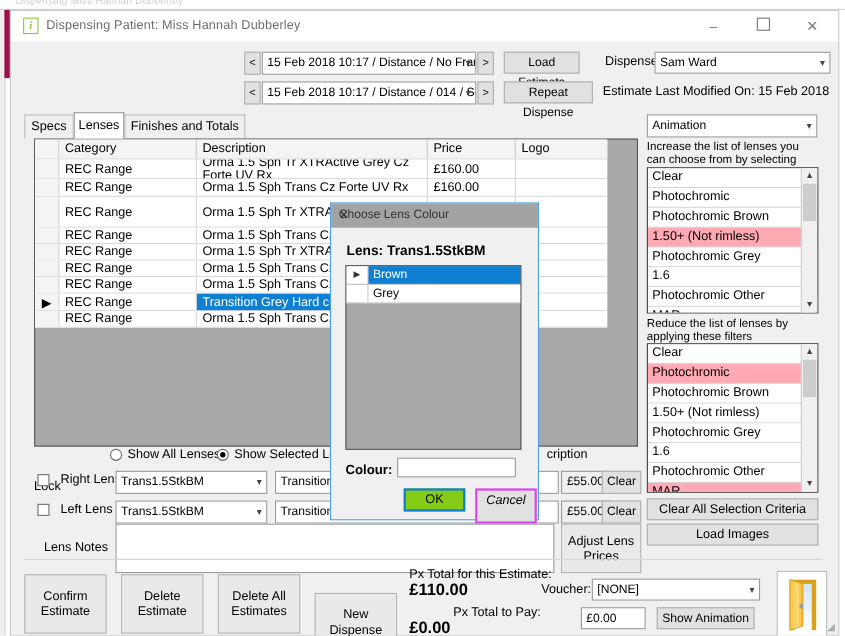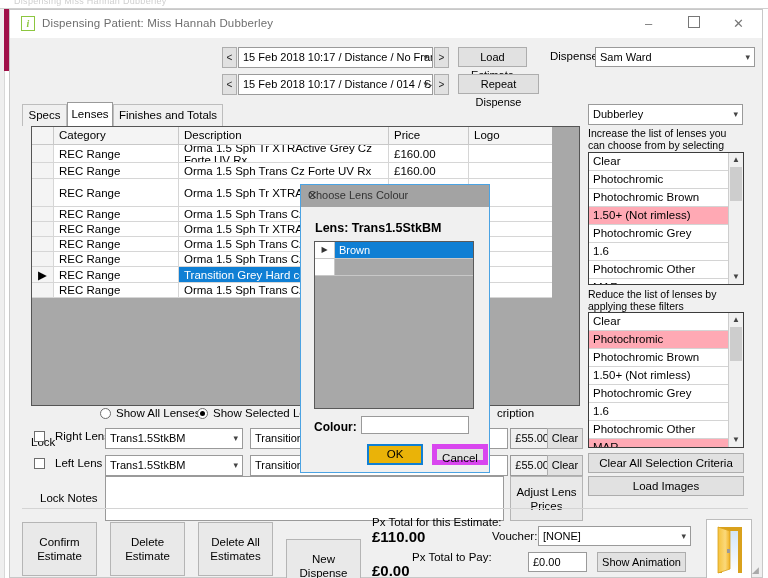--- a/index.html
+++ b/index.html
@@ -214,27 +214,27 @@
                     text-align:center; line-height:16px; font-size:8px; color:#333;}
   .dlg-list .r .v { flex:1; background:#ffffff; line-height:16px; font-size:11px; padding-left:4px; color:#000; }
   .dlg-list .r.sel .v { background:#0f7fd4; color:#ffffff; }
   .dlg-colour-lbl { position:absolute; left:13px; top:235px; font-size:12px; font-weight:bold; color:#000; }
   .dlg-colour-inp {
     position:absolute; left:60px; top:231px; width:108px; height:18px;
     background:#ffffff; border:1px solid #9a9a9a; box-sizing:border-box;
   }
   .dlg-ok {
     position:absolute; left:66px; top:259px; width:56px; height:21px;
-    background:#eab308; border:2px solid #0f7fd4; box-sizing:border-box;
+    background:#84cc16; border:2px solid #0f7fd4; box-sizing:border-box;
     font-size:11.5px; text-align:center; line-height:17px; color:#000;
   }
   .dlg-cancel {
-    position:absolute; left:131px; top:259px; width:56px; height:21px;
-    background:#e1e1e1; border:5px solid #d946ef; box-sizing:border-box;
-    font-size:11.5px; text-align:center; line-height:19px; color:#000;
+    position:absolute; left:131px; top:259px; width:56px; height:32px;
+    background:#e1e1e1; border:2px solid #d946ef; box-sizing:border-box;
+    font-size:11.5px; text-align:center; line-height:19px; color:#000;font-style:italic;
   }
   .resize-grip { position:absolute; right:3px; bottom:2px; font-size:9px; color:#aaa; }
 </style>
 </head>
 <body>
 
 <div id="root">
 
   <div class="bg-window-top">
     <div class="ghost">Dispensing    Miss Hannah Dubberley</div>
@@ -268,20 +268,21 @@
         <span class="arr" style="line-height:18px;">▾</span>
       </div>
 
       <div class="navbtn" style="left:212px; top:36px;">&lt;</div>
       <div class="combo" style="left:228px; top:36px; width:195px; height:21px;">
         <span>15 Feb 2018 10:17 / Distance / 014 / S4998</span>
         <span class="arr">▾</span>
       </div>
       <div class="navbtn" style="left:424px; top:36px;">&gt;</div>
       <div class="tb-btn" style="left:448px; top:36px; width:81px; height:20px; line-height:18px;">Repeat Dispense</div>
+      <div class="lbl" style="left:538px; top:39px;">Estimate Last Modified On:  15 Feb 2018</div>
 
       <div class="tab" style="left:12px; width:45px;">Specs</div>
       <div class="tab active" style="left:57px; width:46px;">Lenses</div>
       <div class="tab" style="left:103px; width:110px;">Finishes and Totals</div>
 
       <div class="panel">
         <div class="grid">
           <div class="grid-head">
             <div class="c-sel"></div>
             <div class="c-cat">Category</div>
@@ -384,26 +385,26 @@
       <div class="chk" style="left:24px; top:420px;"></div>
       <div class="lbl" style="left:45px; top:419px;">Left Lens</div>
       <div class="combo" style="left:95px; top:417px; width:138px; height:21px;">
         <span>Trans1.5StkBM</span>
         <span class="arr">▾</span>
       </div>
       <div class="txtbox" style="left:240px; top:417px; width:258px; height:21px;">Transition </div>
       <div class="pricebox" style="left:500px; top:417px; width:45px; height:21px;">£55.00</div>
       <div class="tb-btn" style="left:537px; top:417px; width:36px; height:21px; line-height:19px;">Clear</div>
 
-      <div class="lbl" style="left:30px; top:454px;">Lock Notes</div>
+      <div class="lbl" style="left:30px; top:454px;">Lens Notes</div>
       <div class="txtbox" style="left:95px; top:438px; width:399px; height:45px;"></div>
       <div class="bigbtn" style="left:500px; top:438px; width:73px; height:45px;">Adjust Lens Prices</div>
 
       <div class="combo" style="left:578px; top:66px; width:155px; height:21px;">
-        <span>Dubberley</span>
+        <span>Animation</span>
         <span class="arr">▾</span>
       </div>
       <div class="help-text" style="left:578px; top:89px; width:157px;">Increase the list of lenses you can choose from by selecting additional materials etc</div>
 
       <div class="listbox" style="left:578px; top:114px; width:156px; height:133px;">
         <div class="item">Clear</div>
         <div class="item">Photochromic</div>
         <div class="item">Photochromic Brown</div>
         <div class="item pink">1.50+ (Not rimless)</div>
         <div class="item">Photochromic Grey</div>
@@ -486,20 +487,21 @@
           <span class="dlg-x">✕</span>
         </div>
         <div class="dlg-lens">Lens:  Trans1.5StkBM</div>
         <div class="dlg-list">
           <div class="r sel">
             <div class="m">▶</div>
             <div class="v">Brown</div>
           </div>
           <div class="r">
             <div class="m"></div>
+            <div class="v">Grey</div>
           </div>
         </div>
         <div class="dlg-colour-lbl">Colour:</div>
         <div class="dlg-colour-inp"></div>
         <div class="dlg-ok">OK</div>
         <div class="dlg-cancel">Cancel</div>
       </div>
 
     </div>
   </div>

